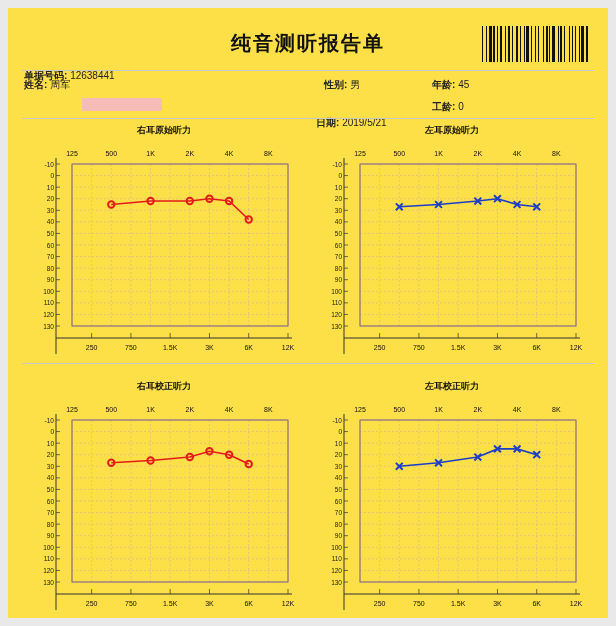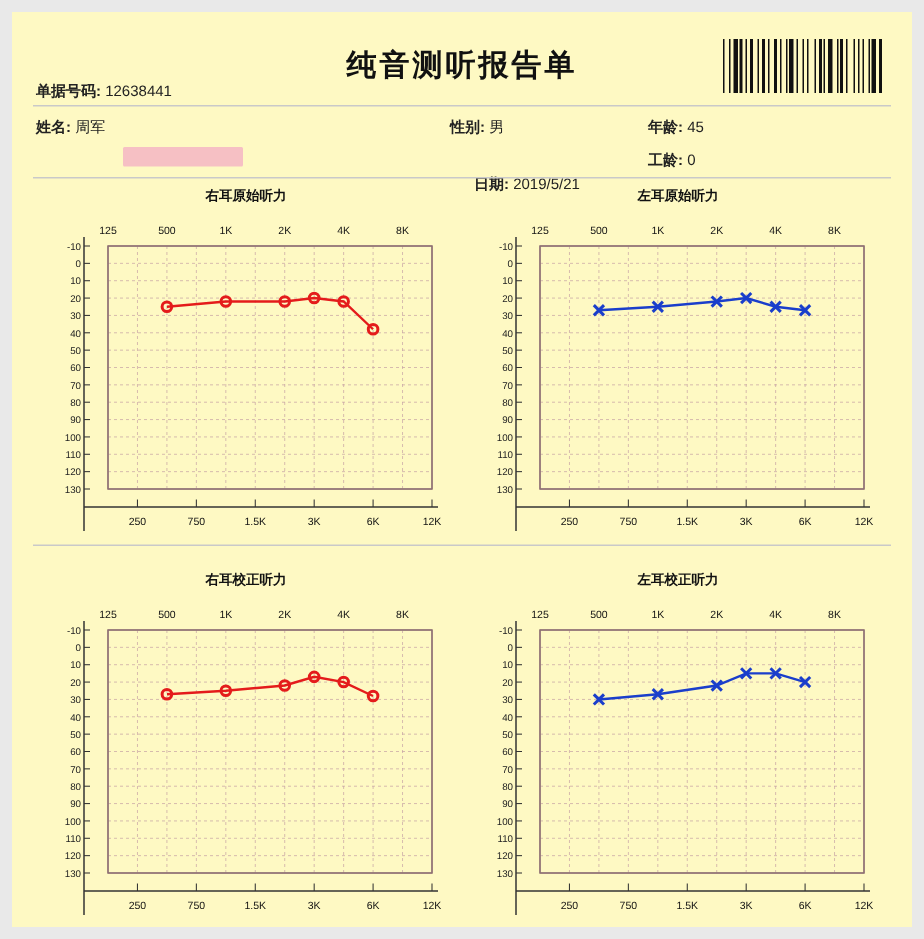--- a/index.html
+++ b/index.html
@@ -4,34 +4,34 @@
 <style>
   html,body{margin:0;padding:0;}
   body{
     width:616px;height:626px;
     background:#e9e9e9;
     font-family:"Liberation Sans","DejaVu Sans",sans-serif;
     overflow:hidden;
   }
   .page{
     position:absolute;left:8px;top:8px;width:600px;height:610px;
-    background:#fef9c3;
+    background:#fde047;
   }
   
   .title{
     position:absolute;left:0;top:22px;width:600px;text-align:center;
     font-size:20px;font-weight:bold;color:#111;letter-spacing:2px;
     font-family:"DejaVu Sans",sans-serif;
   }
   .barcode{
     position:absolute;right:16px;top:18px;width:110px;height:36px;
   }
   .barcode .b{position:absolute;top:0;height:36px;background:#111;}
   .id-line{
-    position:absolute;left:16px;top:46px;font-size:10px;color:#222;
+    position:absolute;left:16px;top:61px;font-size:10px;color:#222;
   }
   .id-line .lbl{font-weight:bold;}
   .hr{
     position:absolute;left:14px;width:572px;height:1px;background:#c9c9c9;
   }
   .hr1{top:62px;}
   .hr2{top:110px;}
   .hr3{top:355px;}
   .fields{
     position:absolute;left:16px;top:70px;width:572px;height:40px;
@@ -101,21 +101,21 @@
     <span>12638441</span>
   </div>
 
   <div class="hr hr1"></div>
 
   <div class="fields">
     <div class="f" style="left:0px;top:0px;">
       <span class="lbl">姓名:</span>
       <span>周军</span>
     </div>
-    <div class="f" style="left:276px;top:0px;">
+    <div class="f" style="left:300px;top:0px;">
       <span class="lbl">性别:</span>
       <span>男</span>
     </div>
     <div class="f" style="left:408px;top:0px;text-align:center;">
       <span class="lbl">年龄:</span>
       <span>45</span>
     </div>
     <div class="redact" style="left:58px;top:20px;width:80px;height:13px;"></div>
     <div class="f" style="left:292px;top:38px;">
       <span class="lbl">日期:</span>

